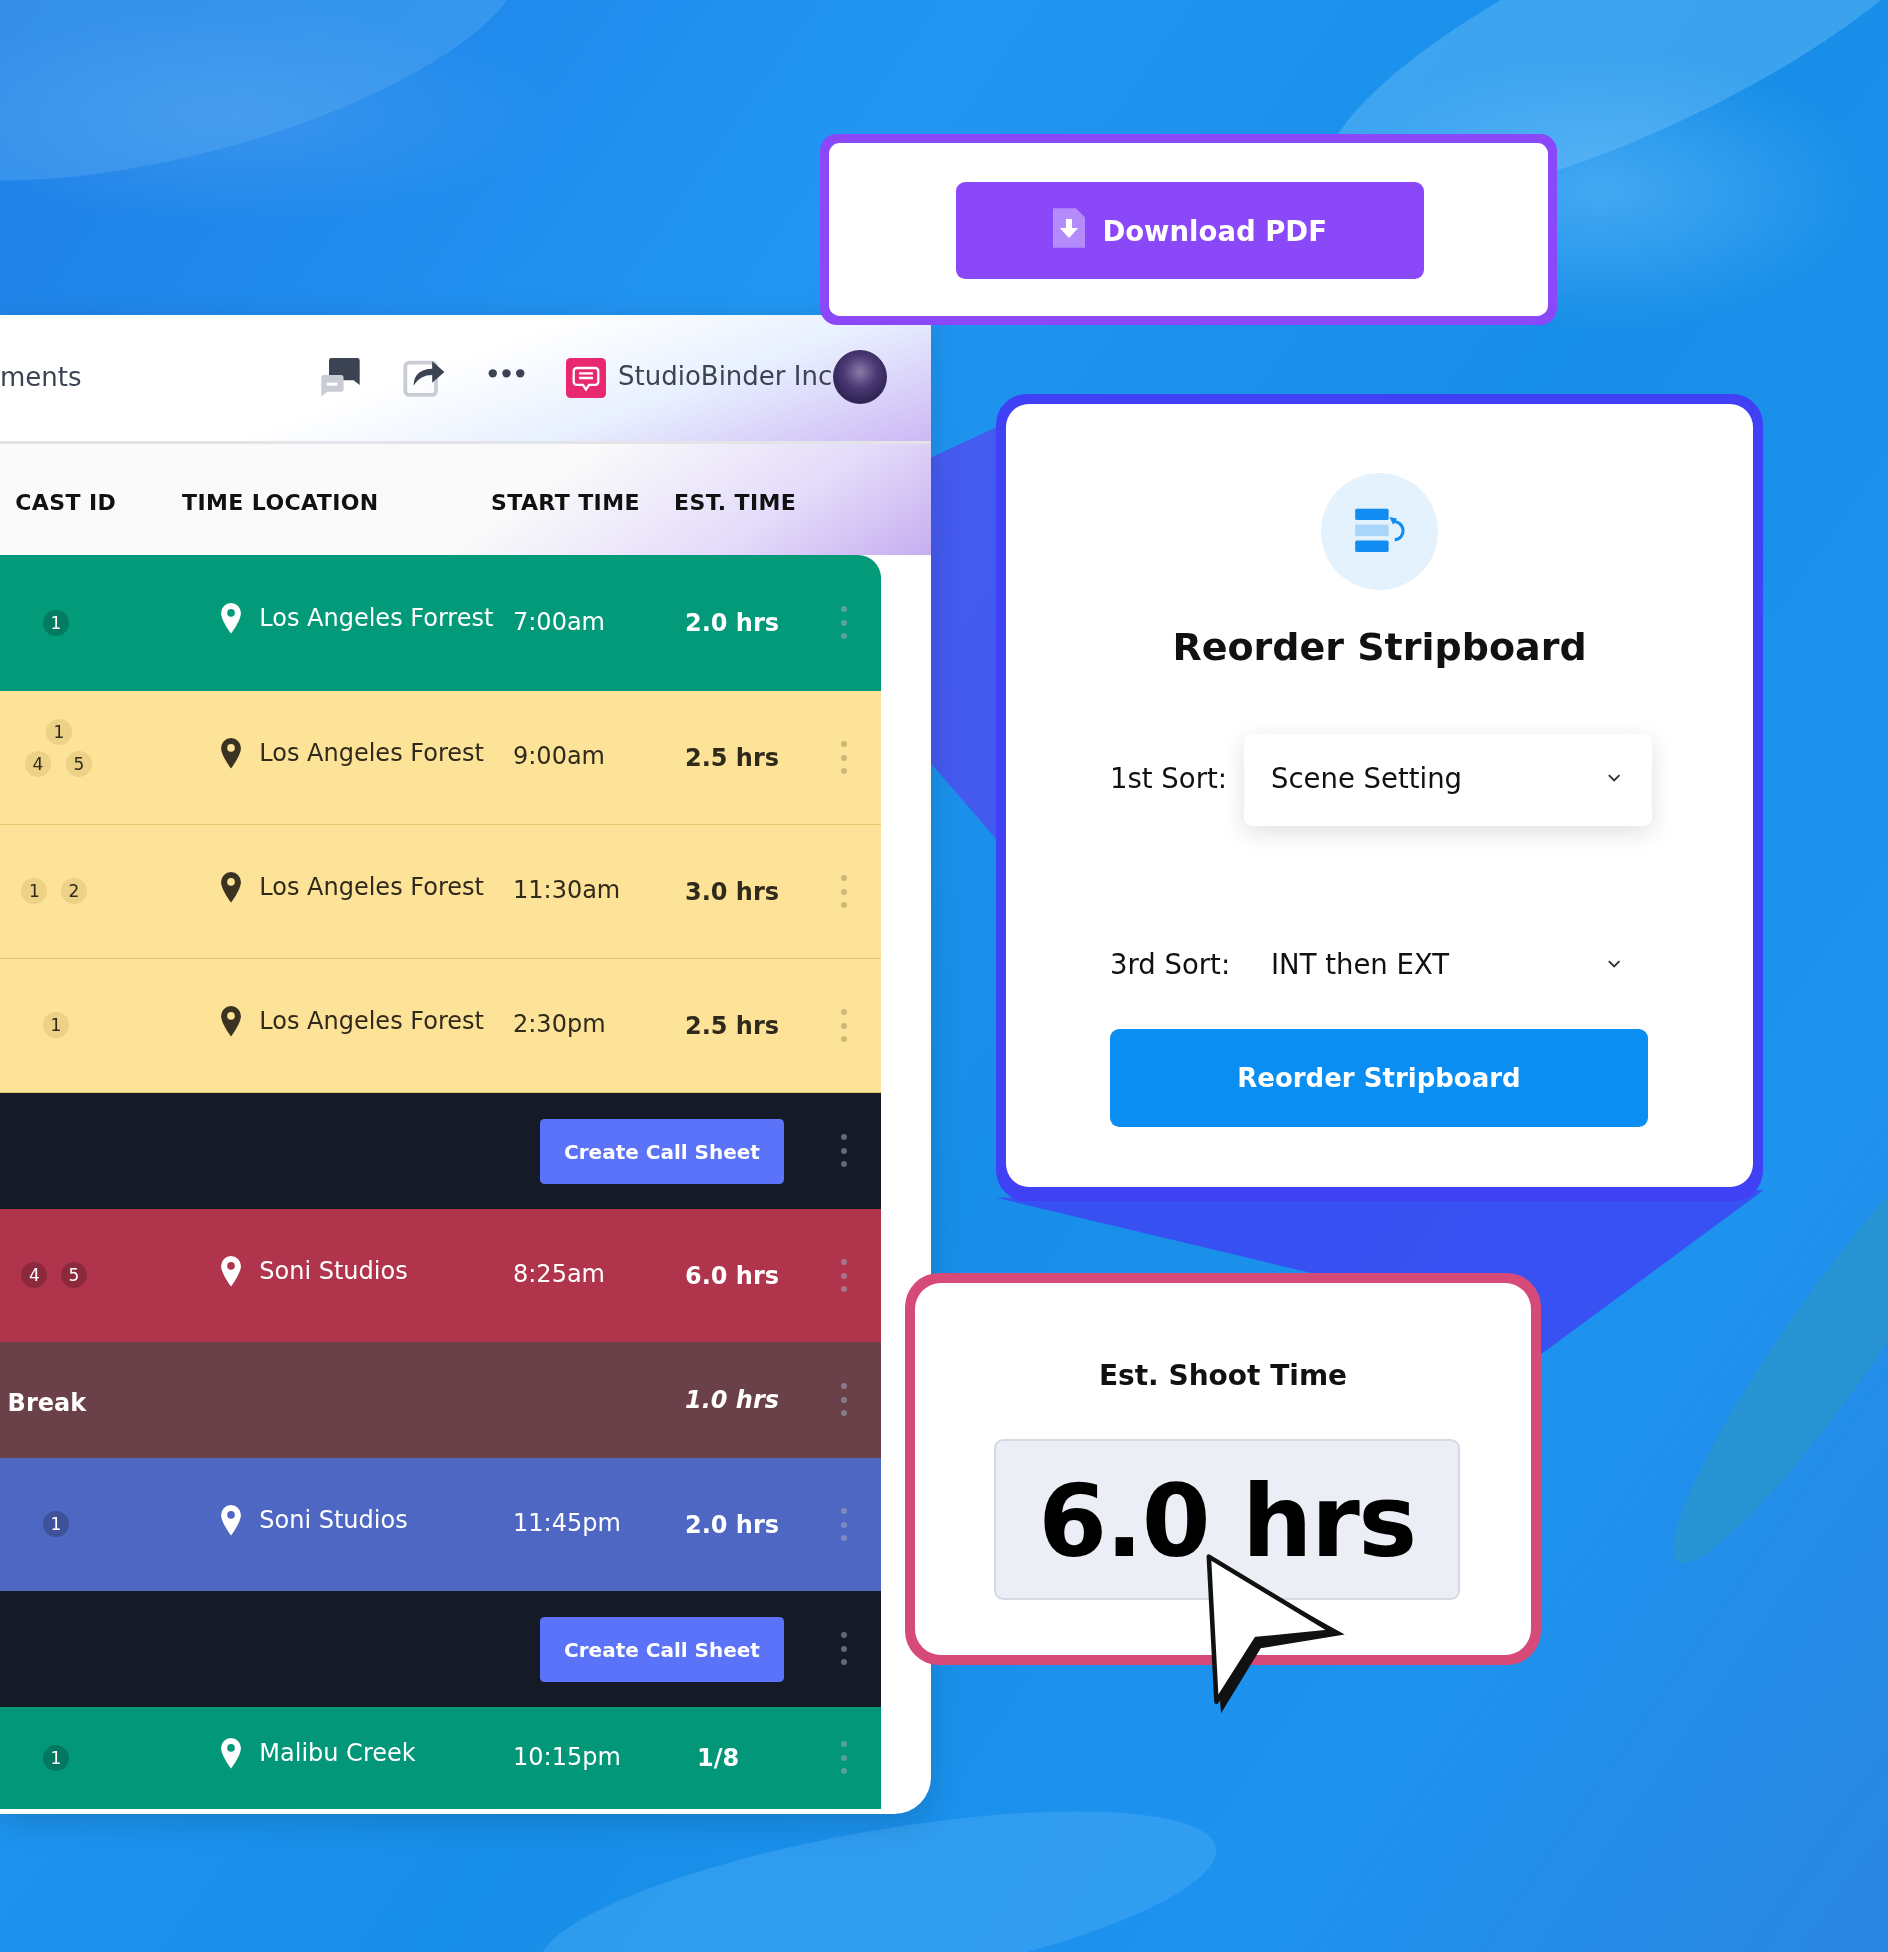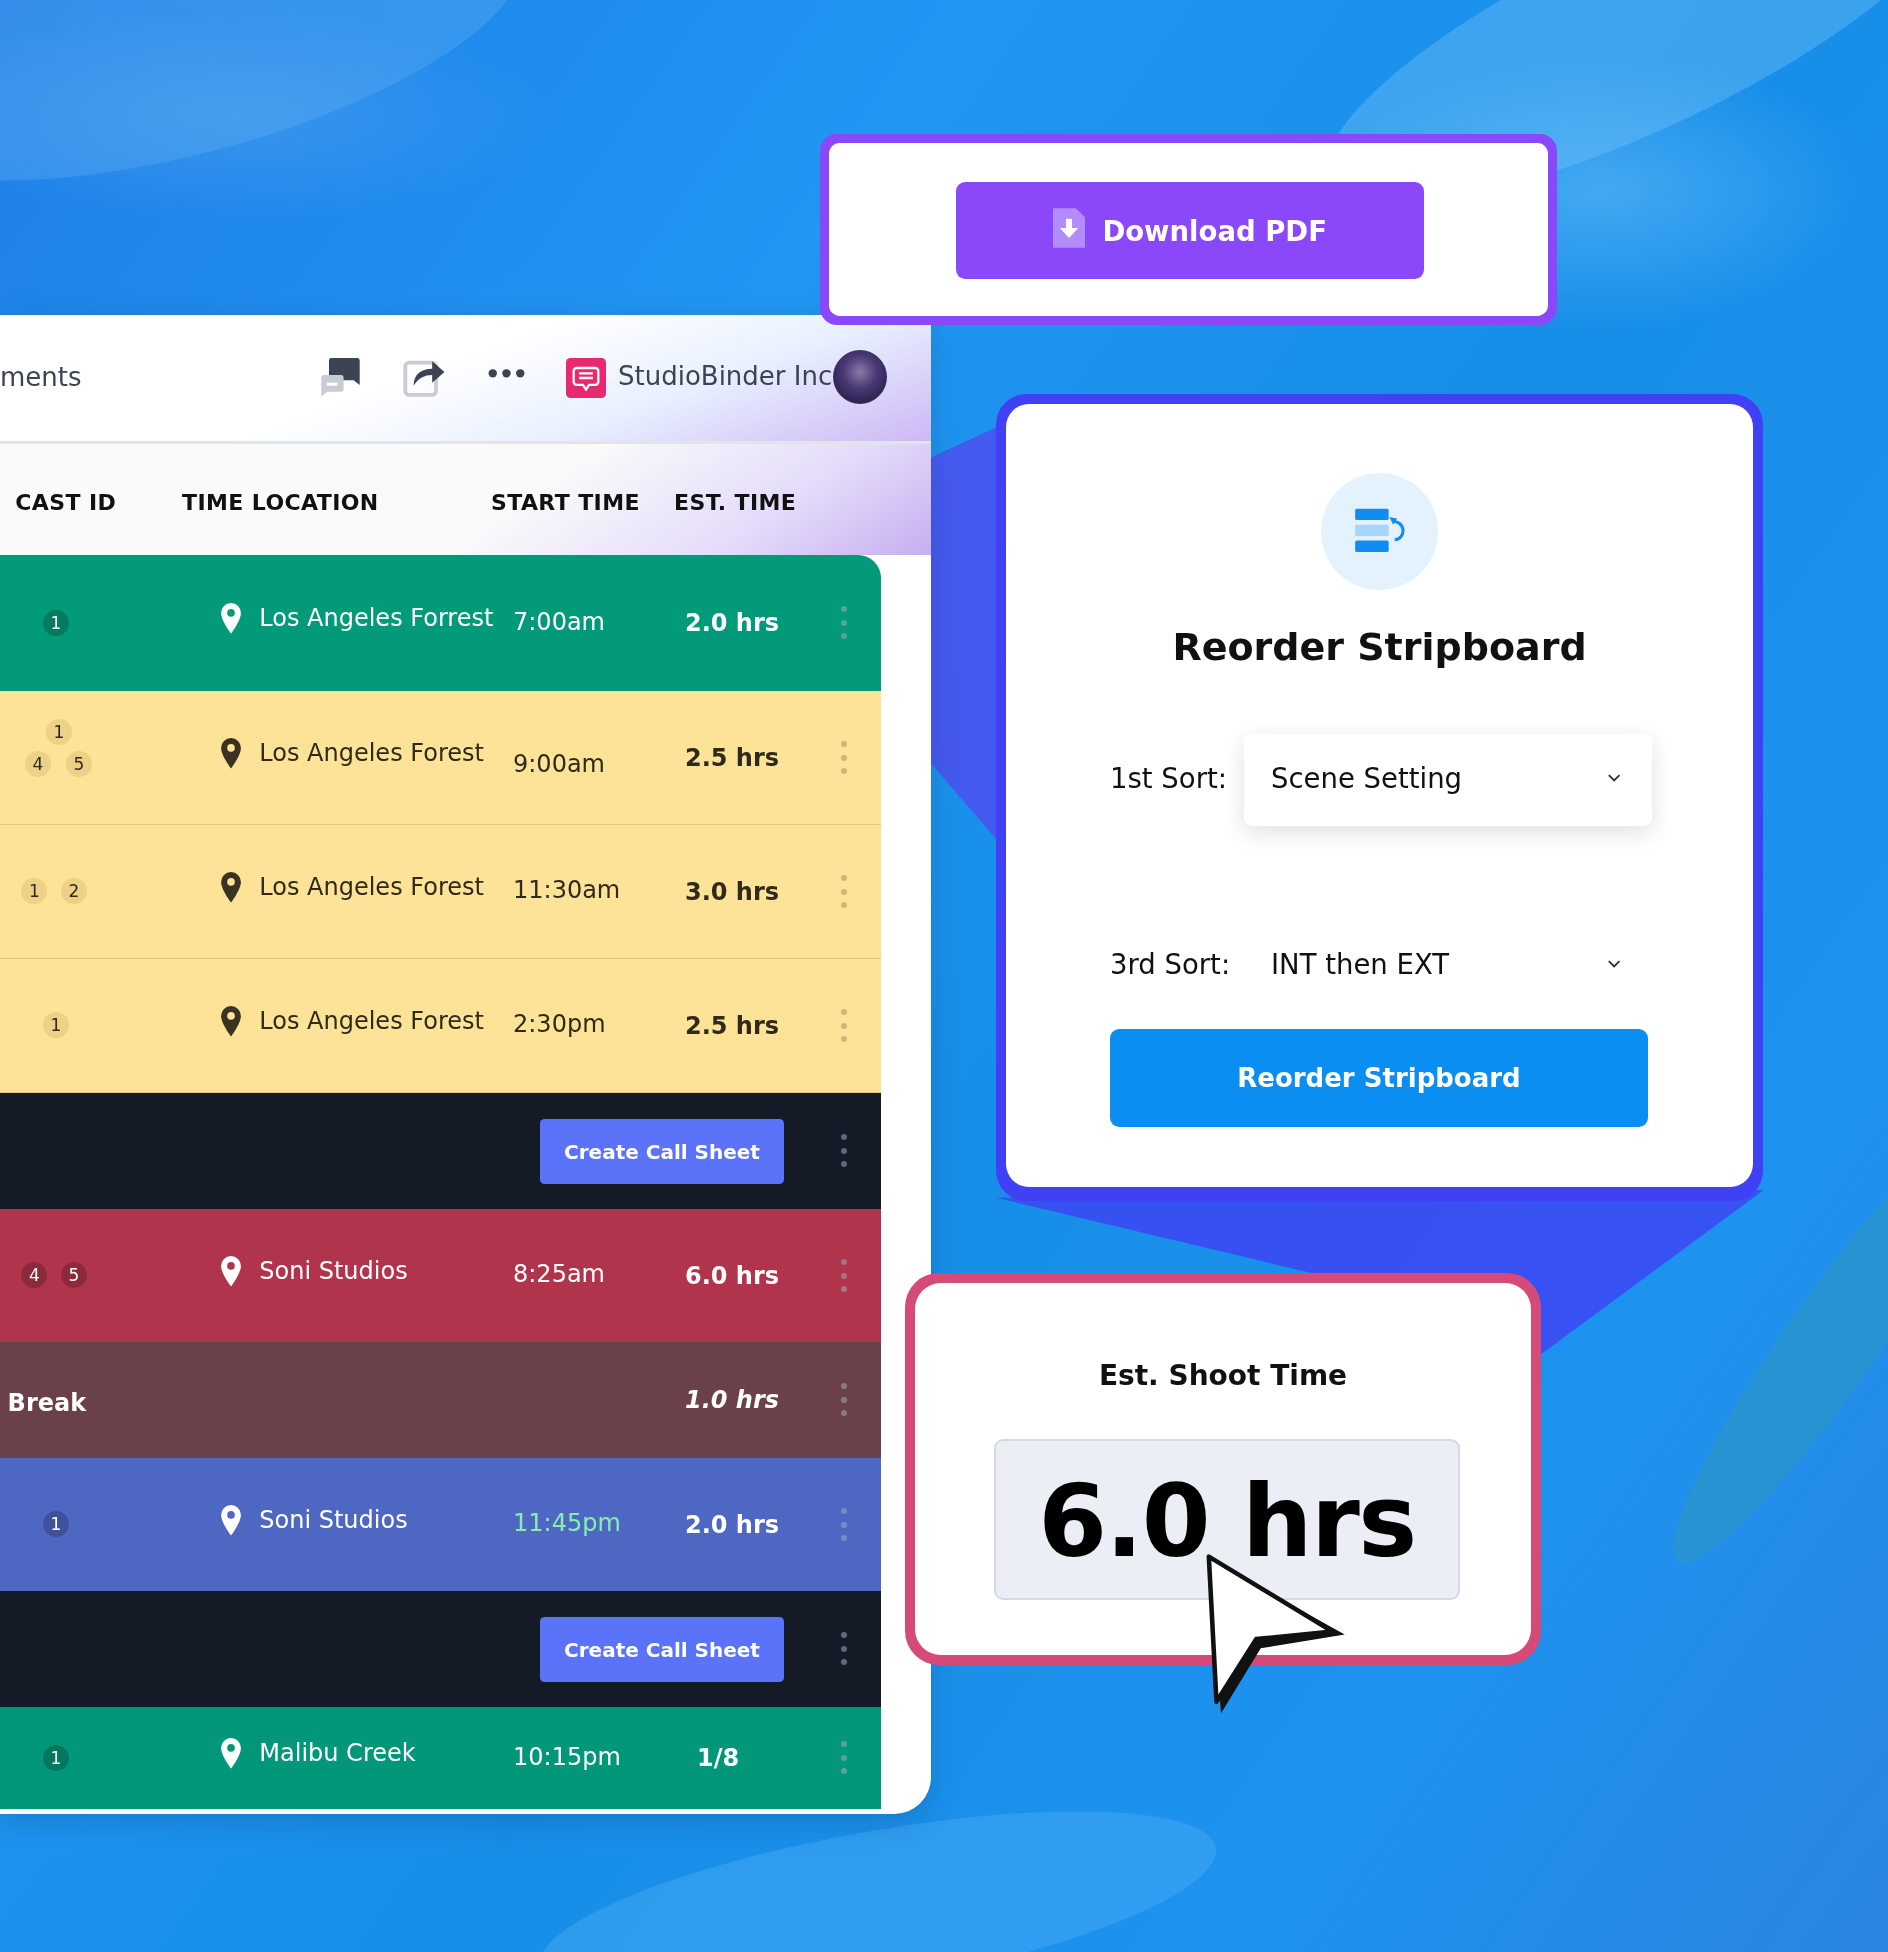--- a/index.html
+++ b/index.html
@@ -223,21 +223,21 @@
         <span class="badge" style="left: 46px; top: 27.5px; background: rgba(120, 90, 20, 0.13); color: rgb(47, 42, 28);">1</span>
         <span class="badge" style="left: 25px; top: 60px; background: rgba(120, 90, 20, 0.13); color: rgb(47, 42, 28);">4</span>
         <span class="badge" style="left: 66px; top: 60px; background: rgba(120, 90, 20, 0.13); color: rgb(47, 42, 28);">5</span>
         <div class="cell loc" style="top: 47px; color: rgb(47, 42, 28);">
           <svg width="20" height="30.5" viewBox="0 0 26 40">
             <path d="M13 0 a13 13 0 0 1 13 13 c0 10 -13 27 -13 27 s-13 -17 -13 -27 a13 13 0 0 1 13 -13z" fill="#3a3322"></path>
             <circle cx="13" cy="13" r="5" fill="#fde397"></circle>
           </svg>
           <span>Los Angeles Forest</span>
         </div>
-        <span class="cell start" style="top: 51px; color: rgb(47, 42, 28); margin-top: 8px;">9:00am</span>
+        <span class="cell start" style="top: 51px; color: rgb(47, 42, 28);">9:00am</span>
         <span class="cell est" style="top: 53px; color: rgb(47, 42, 28);">2.5 hrs</span>
         <span class="menu" style="top: 50px;">
           <span style="background: rgba(120, 100, 60, 0.35);"></span>
           <span style="background: rgba(120, 100, 60, 0.35);"></span>
           <span style="background: rgba(120, 100, 60, 0.35);"></span>
         </span>
       </div>
       <div class="row" style="height: 133px; background: rgb(253, 227, 151); border-bottom: 1.5px solid rgb(230, 200, 112);">
         <span class="badge" style="left: 21.4px; top: 53px; background: rgba(120, 90, 20, 0.13); color: rgb(47, 42, 28);">1</span>
         <span class="badge" style="left: 61px; top: 53px; background: rgba(120, 90, 20, 0.13); color: rgb(47, 42, 28);">2</span>
@@ -310,21 +310,21 @@
       </div>
       <div class="row" style="height: 133px; background: rgb(78, 103, 194);">
         <span class="badge" style="left: 43px; top: 53px; background: rgba(0, 0, 0, 0.2); color: rgb(255, 255, 255);">1</span>
         <div class="cell loc" style="top: 47px; color: rgb(255, 255, 255);">
           <svg width="20" height="30.5" viewBox="0 0 26 40">
             <path d="M13 0 a13 13 0 0 1 13 13 c0 10 -13 27 -13 27 s-13 -17 -13 -27 a13 13 0 0 1 13 -13z" fill="#fff"></path>
             <circle cx="13" cy="13" r="5" fill="#4e67c2"></circle>
           </svg>
           <span>Soni Studios</span>
         </div>
-        <span class="cell start" style="top: 51px; color: #86efac;">11:45pm</span>
+        <span class="cell start" style="top: 51px; color: #ffffff;">11:45pm</span>
         <span class="cell est" style="top: 53px; color: rgb(255, 255, 255);">2.0 hrs</span>
         <span class="menu" style="top: 50px;">
           <span style="background: rgba(160, 170, 190, 0.55);"></span>
           <span style="background: rgba(160, 170, 190, 0.55);"></span>
           <span style="background: rgba(160, 170, 190, 0.55);"></span>
         </span>
       </div>
       <div class="row" style="height: 116px; background: rgb(21, 26, 39);">
         <button class="ccs-btn" style="top: 26px;">Create Call Sheet</button>
         <span class="menu" style="top: 41px;">

